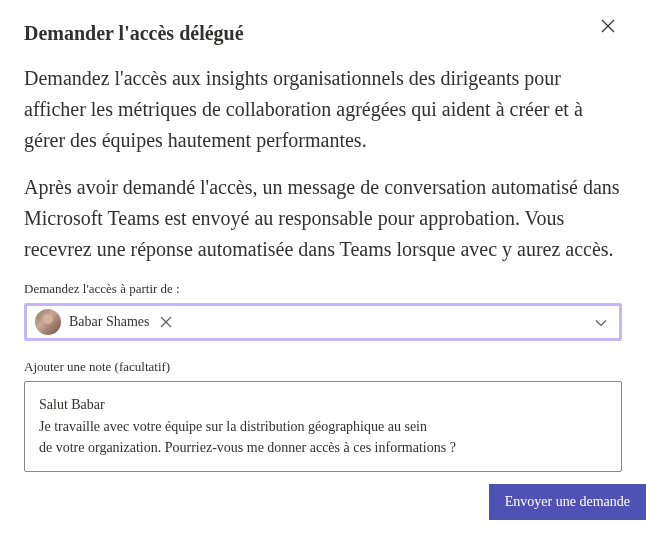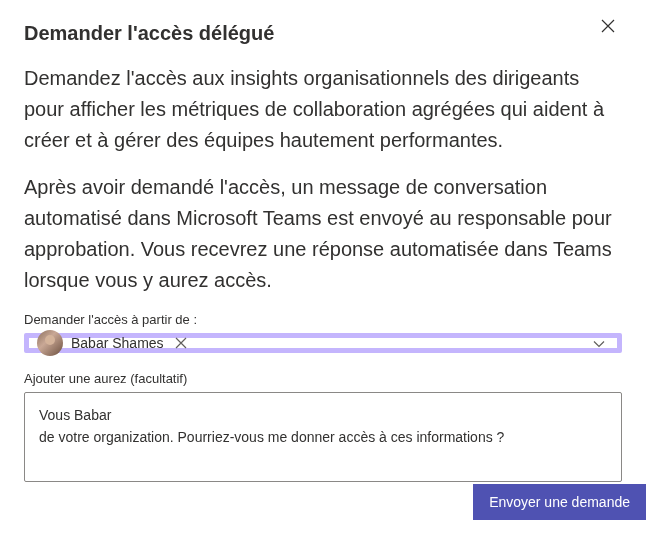--- a/index.html
+++ b/index.html
@@ -12,20 +12,21 @@
       background: #ffffff;
       width: 646px;
       height: 540px;
       overflow: hidden;
       position: relative;
     }
     .dialog {
       padding: 22px 24px 0 24px;
       height: 100%;
       position: relative;
+      font-family: Liberation Serif, serif;
     }
     .close-btn {
       position: absolute;
       top: 12px;
       right: 24px;
       width: 28px;
       height: 28px;
       display: flex;
       align-items: center;
       justify-content: center;
@@ -48,28 +49,28 @@
       line-height: 1.55;
       margin-bottom: 16px;
     }
     .label {
       font-size: 13px;
       color: #323130;
       margin-bottom: 6px;
       display: block;
     }
     .people-picker {
-      border: 5px solid #c4b5fd;
+      border: 3px solid #c4b5fd;
       border-radius: 2px;
       padding: 4px 8px;
       display: flex;
       align-items: center;
       justify-content: space-between;
       margin-bottom: 18px;
-      height: 20px;
+      height: 38px;
     }
     .person-chip {
       display: flex;
       align-items: center;
       gap: 8px;
     }
     .avatar {
       width: 26px;
       height: 26px;
       border-radius: 50%;
@@ -145,45 +146,46 @@
   <div class="close-btn">
     <svg viewBox="0 0 16 16" fill="none" stroke="currentColor" stroke-width="1.2">
       <path d="M2 2 L14 14 M14 2 L2 14"></path>
     </svg>
   </div>
 
   <h1 class="title">Demander l'accès délégué</h1>
 
   <p class="description">Demandez l'accès aux insights organisationnels des dirigeants pour afficher les métriques de collaboration agrégées qui aident à créer et à gérer des équipes hautement performantes.</p>
 
-  <p class="description">Après avoir demandé l'accès, un message de conversation automatisé dans Microsoft Teams est envoyé au responsable pour approbation. Vous recevrez une réponse automatisée dans Teams lorsque vous y aurez accès.</p>
+  <p class="description">Après avoir demandé l'accès, un message de conversation automatisé dans Microsoft Teams est envoyé au responsable pour approbation. Vous recevrez une réponse automatisée dans Teams lorsque avec y aurez accès.</p>
 
-  <label class="label">Demander l'accès à partir de :</label>
+  <label class="label">Demandez l'accès à partir de :</label>
 
   <div class="people-picker">
     <div class="person-chip">
       <div class="avatar"></div>
       <span class="person-name">Babar Shames</span>
       <div class="remove-person">
         <svg viewBox="0 0 12 12" fill="none" stroke="currentColor" stroke-width="1.2">
           <path d="M1 1 L11 11 M11 1 L1 11"></path>
         </svg>
       </div>
     </div>
     <div class="chevron">
       <svg viewBox="0 0 12 8" fill="none" stroke="currentColor" stroke-width="1.2">
         <path d="M1 1.5 L6 6.5 L11 1.5"></path>
       </svg>
     </div>
   </div>
 
-  <label class="label">Ajouter une aurez (facultatif)</label>
+  <label class="label">Ajouter une note (facultatif)</label>
 
   <div class="note-box">
-    <div>Vous Babar</div>
+    <div>Salut Babar</div>
+    <div>Je travaille avec votre équipe sur la distribution géographique au sein</div>
     <div>de votre organization. Pourriez-vous me donner accès à ces informations ?</div>
   </div>
 
   <div class="footer">
     <button class="submit-btn">Envoyer une demande</button>
   </div>
 
 </div>
 
 </body></html>

